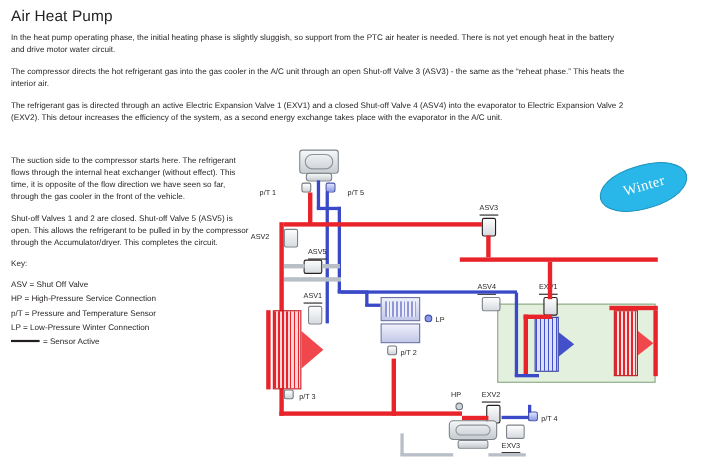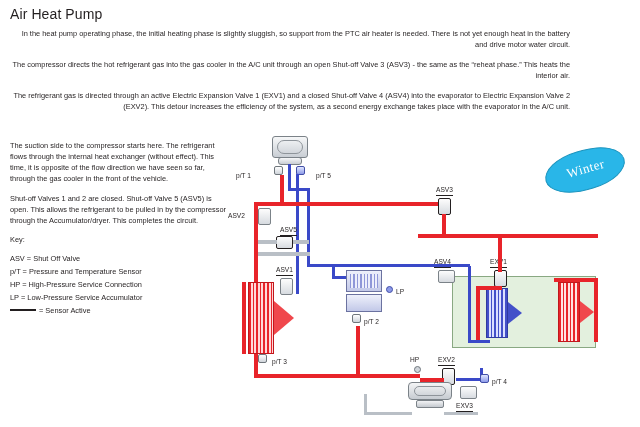--- a/index.html
+++ b/index.html
@@ -14,21 +14,21 @@
   }
   .page { position: relative; width: 624px; height: 427px; }
 
   .title {
     position: absolute; left: 10px; top: 6px;
     font-size: 14px; font-weight: normal; color: #231f20;
     letter-spacing: 0.1px;
   }
 
   .text-col { position: absolute; left: 10px; top: 28px; width: 560px; }
-  .para { font-size: 7.4px; line-height: 11px; margin: 0 0 9px 0; color: #231f20; text-align: right; }
+  .para { font-size: 7.4px; line-height: 11px; margin: 0 0 9px 0; color: #231f20; }
 
   .left-col { position: absolute; left: 10px; top: 140px; width: 218px; }
   .lpara { font-size: 7.4px; line-height: 11px; margin: 0 0 9px 0; }
 
   .key-title { font-size: 7.4px; margin: 0 0 8px 0; }
   .key-list { margin: 0; padding: 0; list-style: none; }
   .key-list li { font-size: 7.4px; line-height: 13px; white-space: nowrap; }
   .key-line {
     display: inline-block; width: 26px; height: 0;
     border-top: 2px solid #231f20; vertical-align: 2px; margin-right: 3px;
@@ -156,23 +156,23 @@
     <p class="para">The compressor directs the hot refrigerant gas into the gas cooler in the A/C unit through an open Shut-off Valve 3 (ASV3) - the same as the “reheat phase.”  This heats the interior air.</p>
     <p class="para">The refrigerant gas is directed through an active Electric Expansion Valve 1 (EXV1) and a closed Shut-off Valve 4 (ASV4) into the evaporator to Electric Expansion Valve 2 (EXV2).  This detour increases the efficiency of the system, as a second energy exchange takes place with the evaporator in the A/C unit.</p>
   </div>
 
   <div class="left-col">
     <p class="lpara">The suction side to the compressor starts here.  The refrigerant flows through the internal heat exchanger (without effect).  This time, it is opposite of the flow direction we have seen so far, through the gas cooler in the front of the vehicle.</p>
     <p class="lpara">Shut-off Valves 1 and 2 are closed.  Shut-off Valve 5 (ASV5) is open.  This allows the refrigerant to be pulled in by the compressor through the Accumulator/dryer.  This completes the circuit.</p>
     <p class="key-title">Key:</p>
     <ul class="key-list">
       <li>ASV = Shut Off Valve</li>
+      <li>HP  = High-Pressure Service Connection</li>
       <li>p/T = Pressure and Temperature Sensor</li>
-      <li>HP  = High-Pressure Service Connection</li>
-      <li>LP  = Low-Pressure Service Accumulator</li>
+      <li>LP  = Low-Pressure Winter Connection</li>
       <li>
         <span class="key-line"></span><span>= Sensor Active</span>
       </li>
     </ul>
   </div>
 
   <div class="winter">
     <span>Winter</span>
   </div>
 

